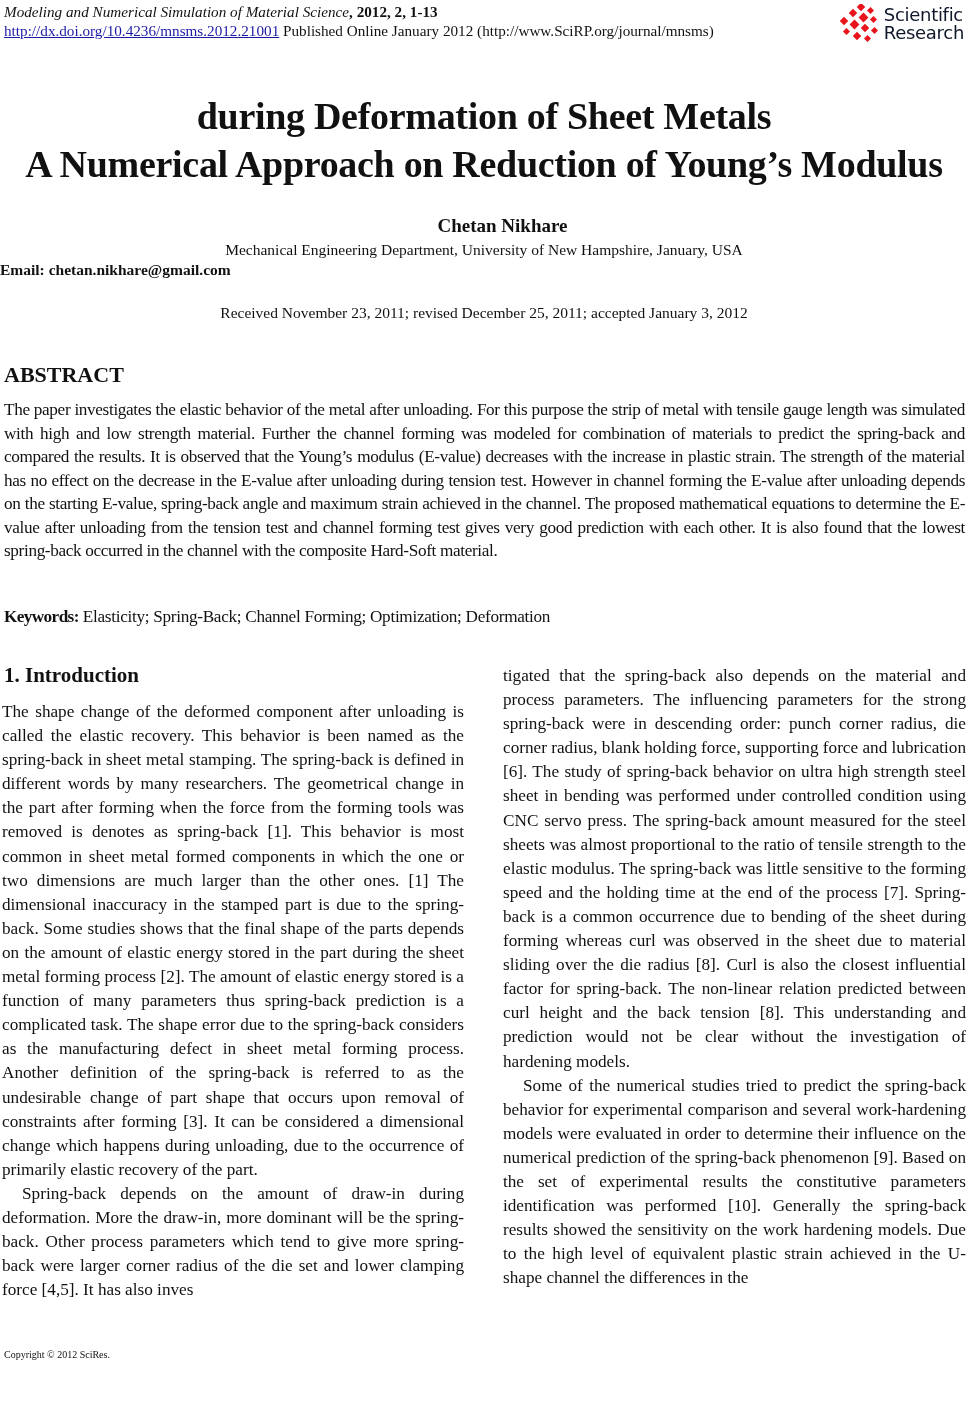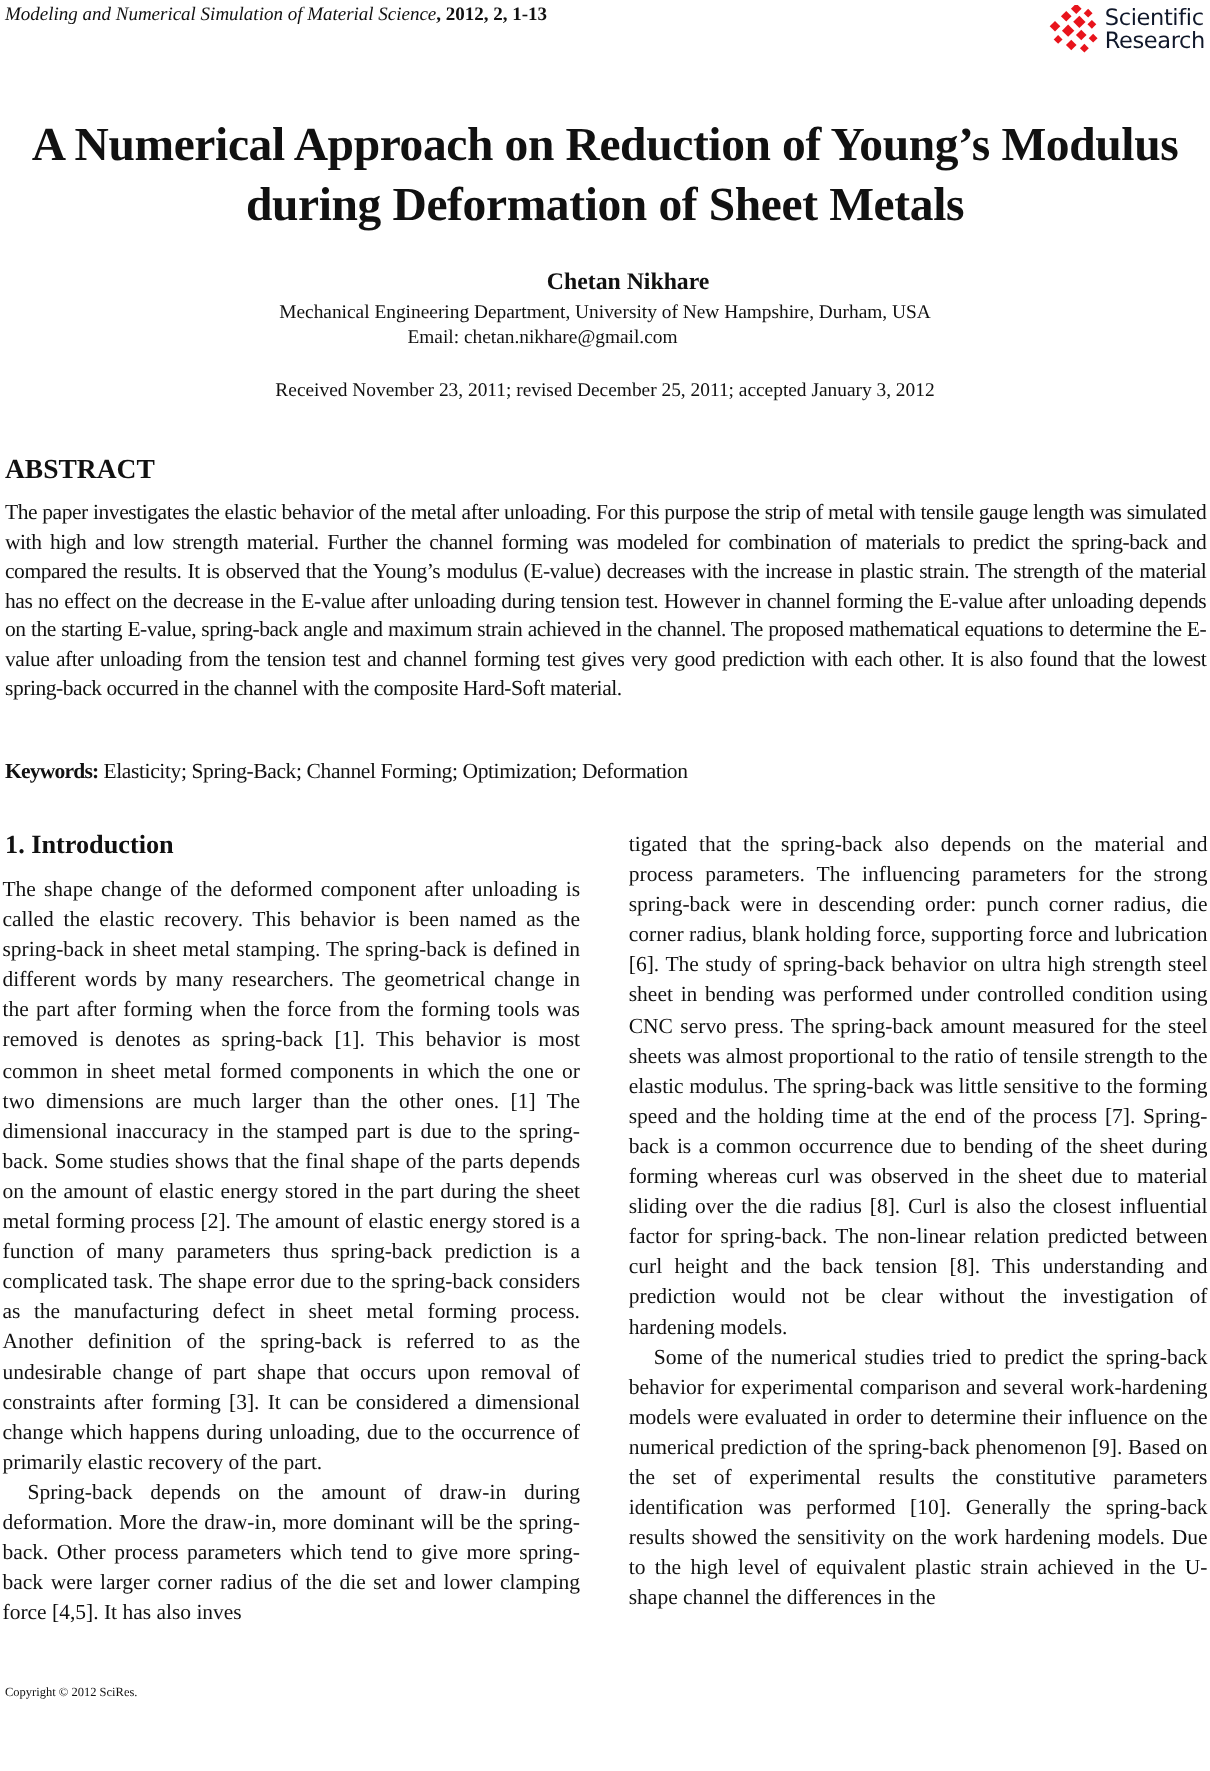--- a/index.html
+++ b/index.html
@@ -14,21 +14,21 @@
     .doi-link { color: #1a1aa6; text-decoration: underline; }
 
     .logo { position: absolute; right: 0px; top: 0px; height: 44px; display: flex; align-items: center; }
     .logo svg { width: 44px; height: 40px; }
     .logo-text { font-family: "DejaVu Sans", sans-serif; font-size: 18px; line-height: 18px; color: #0f172a; margin-left: 2px; letter-spacing: -0.3px; }
 
     .title { position: absolute; left: 0; top: 92px; width: 968px; text-align: center; font-weight: bold; font-size: 38px; line-height: 48px; letter-spacing: -0.3px; }
 
     .author { position: absolute; left: 0; top: 214px; width: 968px; text-align: center; font-weight: bold; font-size: 19px; line-height: 24px; padding-left: 37px; }
     .affil { position: absolute; left: 0; top: 240px; width: 968px; text-align: center; font-size: 15.5px; line-height: 20px; }
-    .email { position: absolute; left: 0; top: 260px; width: 868px; text-align: center; font-size: 15.5px; line-height: 20px; }
+    .email { position: absolute; left: 0; top: 260px; width: 868px; text-align: left; font-size: 15.5px; line-height: 20px; font-weight: bold; }
     .received { position: absolute; left: 0; top: 303px; width: 968px; text-align: center; font-size: 15.5px; line-height: 20px; }
 
     .abs-heading { position: absolute; left: 4px; top: 362px; font-weight: bold; font-size: 22px; line-height: 26px; }
     .abs-body { position: absolute; left: 4px; top: 398px; width: 961px; font-size: 17.2px; line-height: 23.5px; text-align: justify; letter-spacing: -0.35px; }
 
     .keywords { position: absolute; left: 4px; top: 605px; font-size: 17.2px; line-height: 23px; letter-spacing: -0.3px; }
     .keywords b { font-weight: bold; letter-spacing: -0.6px; }
 
     .col { position: absolute; font-size: 17.2px; line-height: 24.1px; text-align: justify; hyphens: none; }
     .col-left { left: 2px; top: 700px; width: 462px; }
@@ -38,20 +38,21 @@
     .col p.indent { text-indent: 20px; }
 
     .footer-left { position: absolute; left: 4px; top: 1346px; font-size: 10px; line-height: 18px; }
     .footer-right { position: absolute; right: 4px; top: 1395px; font-size: 15px; line-height: 18px; font-weight: bold; font-style: italic; margin-top: 39px; }
   </style>
 </head>
 <body>
 
 <div class="header">
   <div class="journal-line"><span class="journal-name">Modeling and Numerical Simulation of Material Science</span><span class="journal-vol">, 2012, 2, 1-13</span></div>
+  <div class="doi-line"><a class="doi-link">http://dx.doi.org/10.4236/mnsms.2012.21001</a><span> Published Online January 2012 (http://www.SciRP.org/journal/mnsms)</span></div>
   <div class="logo">
     <svg viewBox="0 0 44 40">
       <g fill="#e8141c">
         <rect x="20" y="0" width="6" height="6" transform="rotate(45 23 3)"></rect>
         <rect x="30" y="4" width="5" height="5" transform="rotate(45 32.5 6.5)"></rect>
         <rect x="12" y="6" width="6" height="6" transform="rotate(45 15 9)"></rect>
         <rect x="22" y="10" width="7" height="7" transform="rotate(45 25.5 13.5)"></rect>
         <rect x="33" y="13" width="5" height="5" transform="rotate(45 35.5 15.5)"></rect>
         <rect x="3" y="14" width="6" height="6" transform="rotate(45 6 17)"></rect>
         <rect x="13" y="17" width="7" height="7" transform="rotate(45 16.5 20.5)"></rect>
@@ -63,26 +64,26 @@
       </g>
     </svg>
     <div class="logo-text">
       <div>Scientific</div>
       <div>Research</div>
     </div>
   </div>
 </div>
 
 <div class="title">
+  <div>during Deformation of Sheet Metals</div>
   <div>A Numerical Approach on Reduction of Young’s Modulus</div>
-  <div>during Deformation of Sheet Metals</div>
 </div>
 
 <div class="author">Chetan Nikhare</div>
-<div class="affil">Mechanical Engineering Department, University of New Hampshire, Durham, USA</div>
+<div class="affil">Mechanical Engineering Department, University of New Hampshire, January, USA</div>
 <div class="email">Email: chetan.nikhare@gmail.com</div>
 <div class="received">Received November 23, 2011; revised December 25, 2011; accepted January 3, 2012</div>
 
 <div class="abs-heading">ABSTRACT</div>
 <div class="abs-body">The paper investigates the elastic behavior of the metal after unloading. For this purpose the strip of metal with tensile gauge length was simulated with high and low strength material. Further the channel forming was modeled for combi­nation of materials to predict the spring-back and compared the results. It is observed that the Young’s modulus (E-value) decreases with the increase in plastic strain. The strength of the material has no effect on the decrease in the E-value after unloading during tension test. However in channel forming the E-value after unloading depends on the starting E-value, spring-back angle and maximum strain achieved in the channel. The proposed mathematical equations to determine the E-value after unloading from the tension test and channel forming test gives very good prediction with each other. It is also found that the lowest spring-back occurred in the channel with the composite Hard-Soft material.</div>
 
 <div class="keywords"><b>Keywords:</b><span> Elasticity; Spring-Back; Channel Forming; Optimization; Deformation</span></div>
 
 <div class="sec-heading">1. Introduction</div>
 

